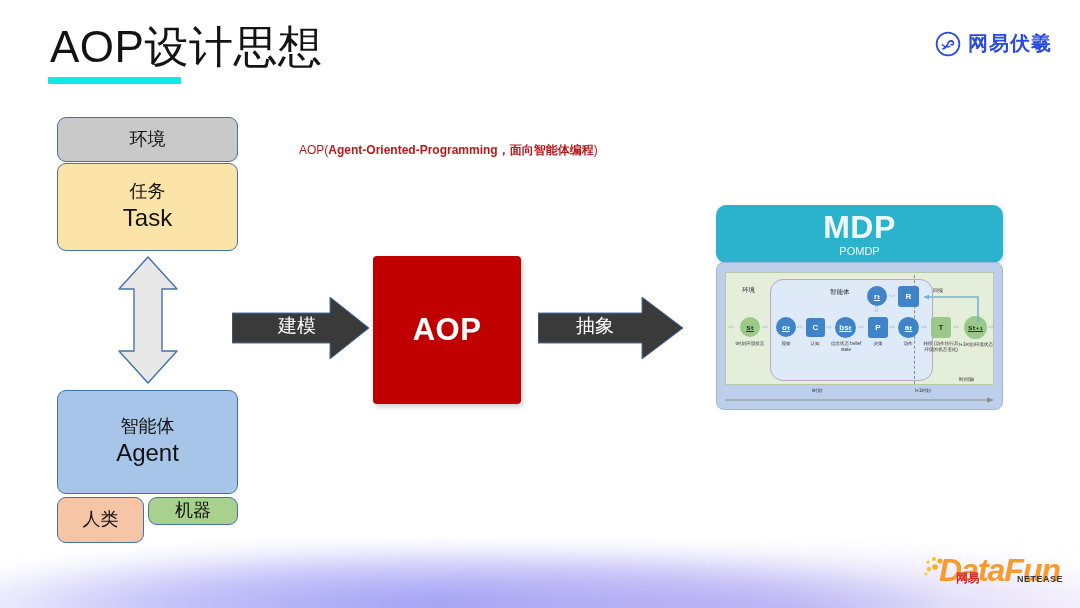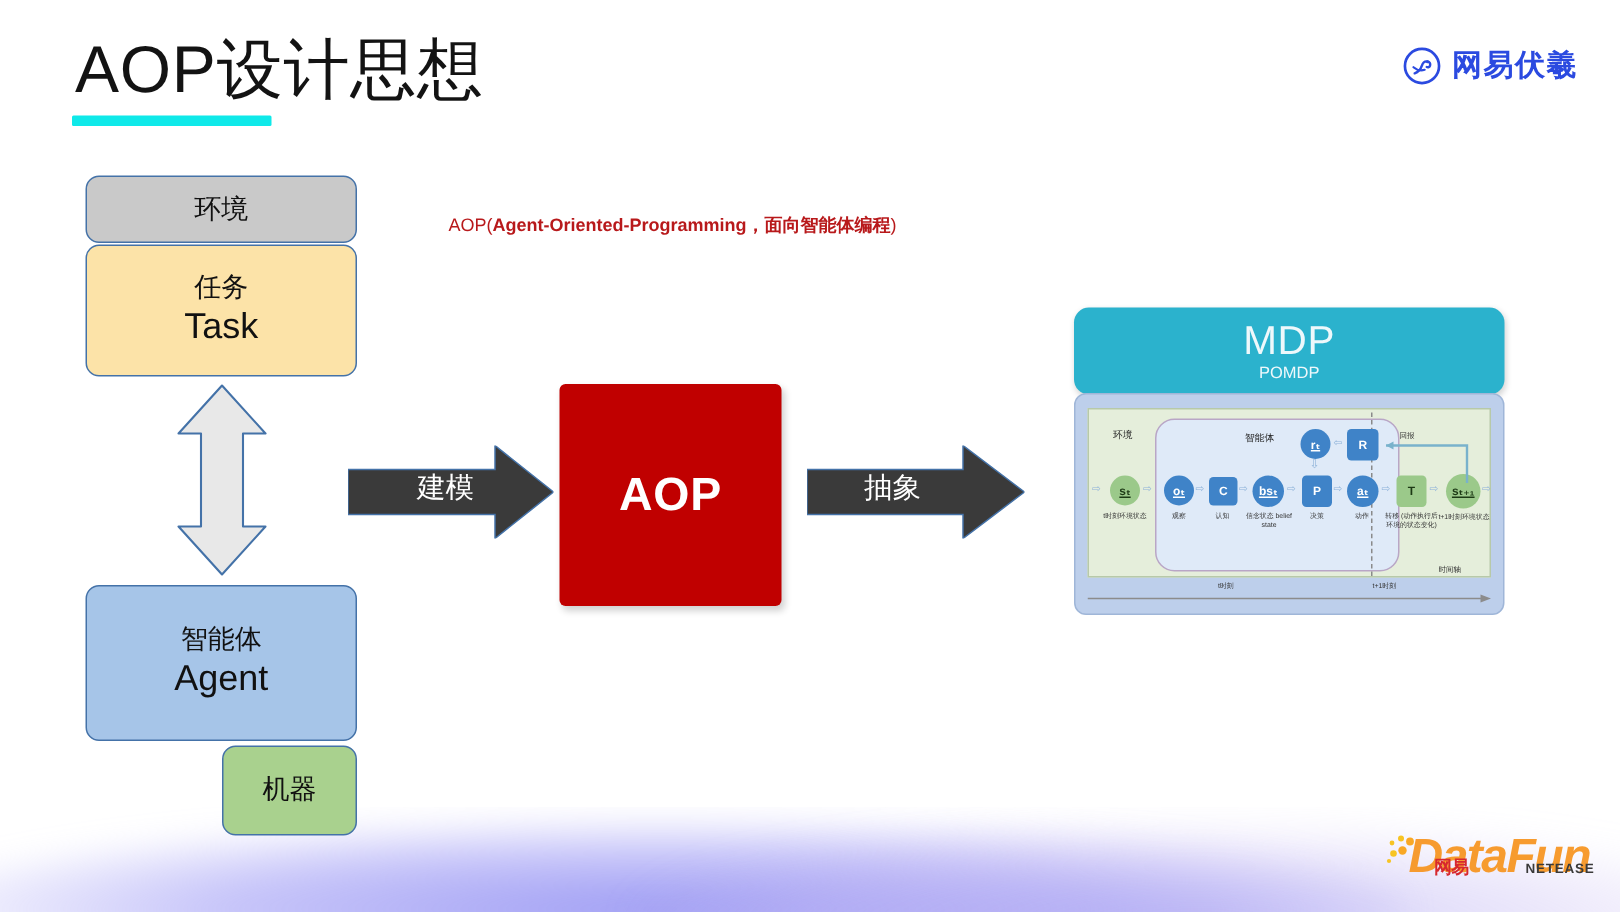--- a/index.html
+++ b/index.html
@@ -33,21 +33,21 @@
 
   
   .lbox{position:absolute;box-sizing:border-box;border:1px solid #4472a8;border-radius:9px;
         display:flex;flex-direction:column;align-items:center;justify-content:center;
         font-size:18px;color:#111;line-height:1.22;text-align:center;}
   .lbox .en{font-size:24px;}
   #box-env {left:57px;top:117px;width:181px;height:45px;background:#c9c9c9;}
   #box-task{left:57px;top:163px;width:181px;height:88px;background:#fce3a8;}
   #box-agent{left:57px;top:390px;width:181px;height:104px;background:#a6c5e8;}
   #box-human{left:57px;top:497px;width:87px;height:46px;background:#f5c5a5;}
-  #box-machine{left:148px;top:497px;width:90px;height:60px;background:#a9d18e;}
+  #box-machine{left:148px;top:497px;width:90px;height:28px;background:#a9d18e;}
 
   
   .vdarrow{position:absolute;left:107px;top:255px;width:82px;height:130px;}
 
   
   .aop-card{position:absolute;left:373px;top:256px;width:148px;height:148px;background:#C00000;
             border-radius:4px;display:flex;align-items:center;justify-content:center;
             color:#fff;font-size:31px;font-weight:700;letter-spacing:.5px;
             box-shadow:2px 3px 5px rgba(0,0,0,.18);}
 
@@ -60,21 +60,21 @@
   #lab-abstract{left:576px;top:316px;}
 
   
   .red-caption{position:absolute;left:299px;top:142px;font-size:12px;color:#b8191b;white-space:nowrap;}
   .red-caption b{font-weight:700;}
 
   
   .mdp-head{position:absolute;left:716px;top:205px;width:287px;height:58px;background:#2bb2cd;
             border-radius:10px;display:flex;flex-direction:column;align-items:center;justify-content:center;
             color:#eef8fb;box-shadow:1px 2px 4px rgba(0,0,0,.18);}
-  .mdp-head .big{font-size:27px;font-weight:400;line-height:1;letter-spacing:.5px;}
+  .mdp-head .big{font-size:32px;font-weight:700;line-height:1;letter-spacing:.5px;}
   .mdp-head .sub{font-size:11px;font-weight:400;margin-top:3px;line-height:1;}
 
   .mdp-body{position:absolute;left:716px;top:262px;width:287px;height:148px;background:#bdcfeb;
             border:1px solid #9fb6d8;border-radius:8px;box-sizing:border-box;}
   .mdp-inner{position:absolute;left:8px;top:9px;width:269px;height:113px;background:#e5eedb;
              border:1px solid #b7c9a9;box-sizing:border-box;}
   .agent-region{position:absolute;left:44px;top:6px;width:163px;height:102px;background:#dfeaf8;
              border:1px solid #b9a6c6;border-radius:13px;box-sizing:border-box;}
   .tag-env{position:absolute;left:16px;top:13px;font-size:6.5px;color:#222;}
   .tag-agent{position:absolute;left:104px;top:15px;font-size:6.5px;color:#222;}
@@ -138,20 +138,23 @@
 
   <div class="vdarrow">
     <svg viewBox="0 0 82 130" width="82" height="130">
       <polygon points="41,2 70,34 55,34 55,96 70,96 41,128 12,96 27,96 27,34 12,34" fill="#e8e8e8" stroke="#4472a8" stroke-width="1.4" stroke-linejoin="round"></polygon>
     </svg>
   </div>
 
   <div class="lbox" id="box-agent">
     <span>智能体</span>
     <span class="en">Agent</span>
+  </div>
+  <div class="lbox" id="box-human">
+    <span>人类</span>
   </div>
   <div class="lbox" id="box-machine">
     <span>机器</span>
   </div>
 
   <div class="red-caption">
     <span>AOP(</span><b>Agent-Oriented-Programming，面向智能体编程</b><span>)</span>
   </div>
 
   <div class="barrow" id="arrow-model">

